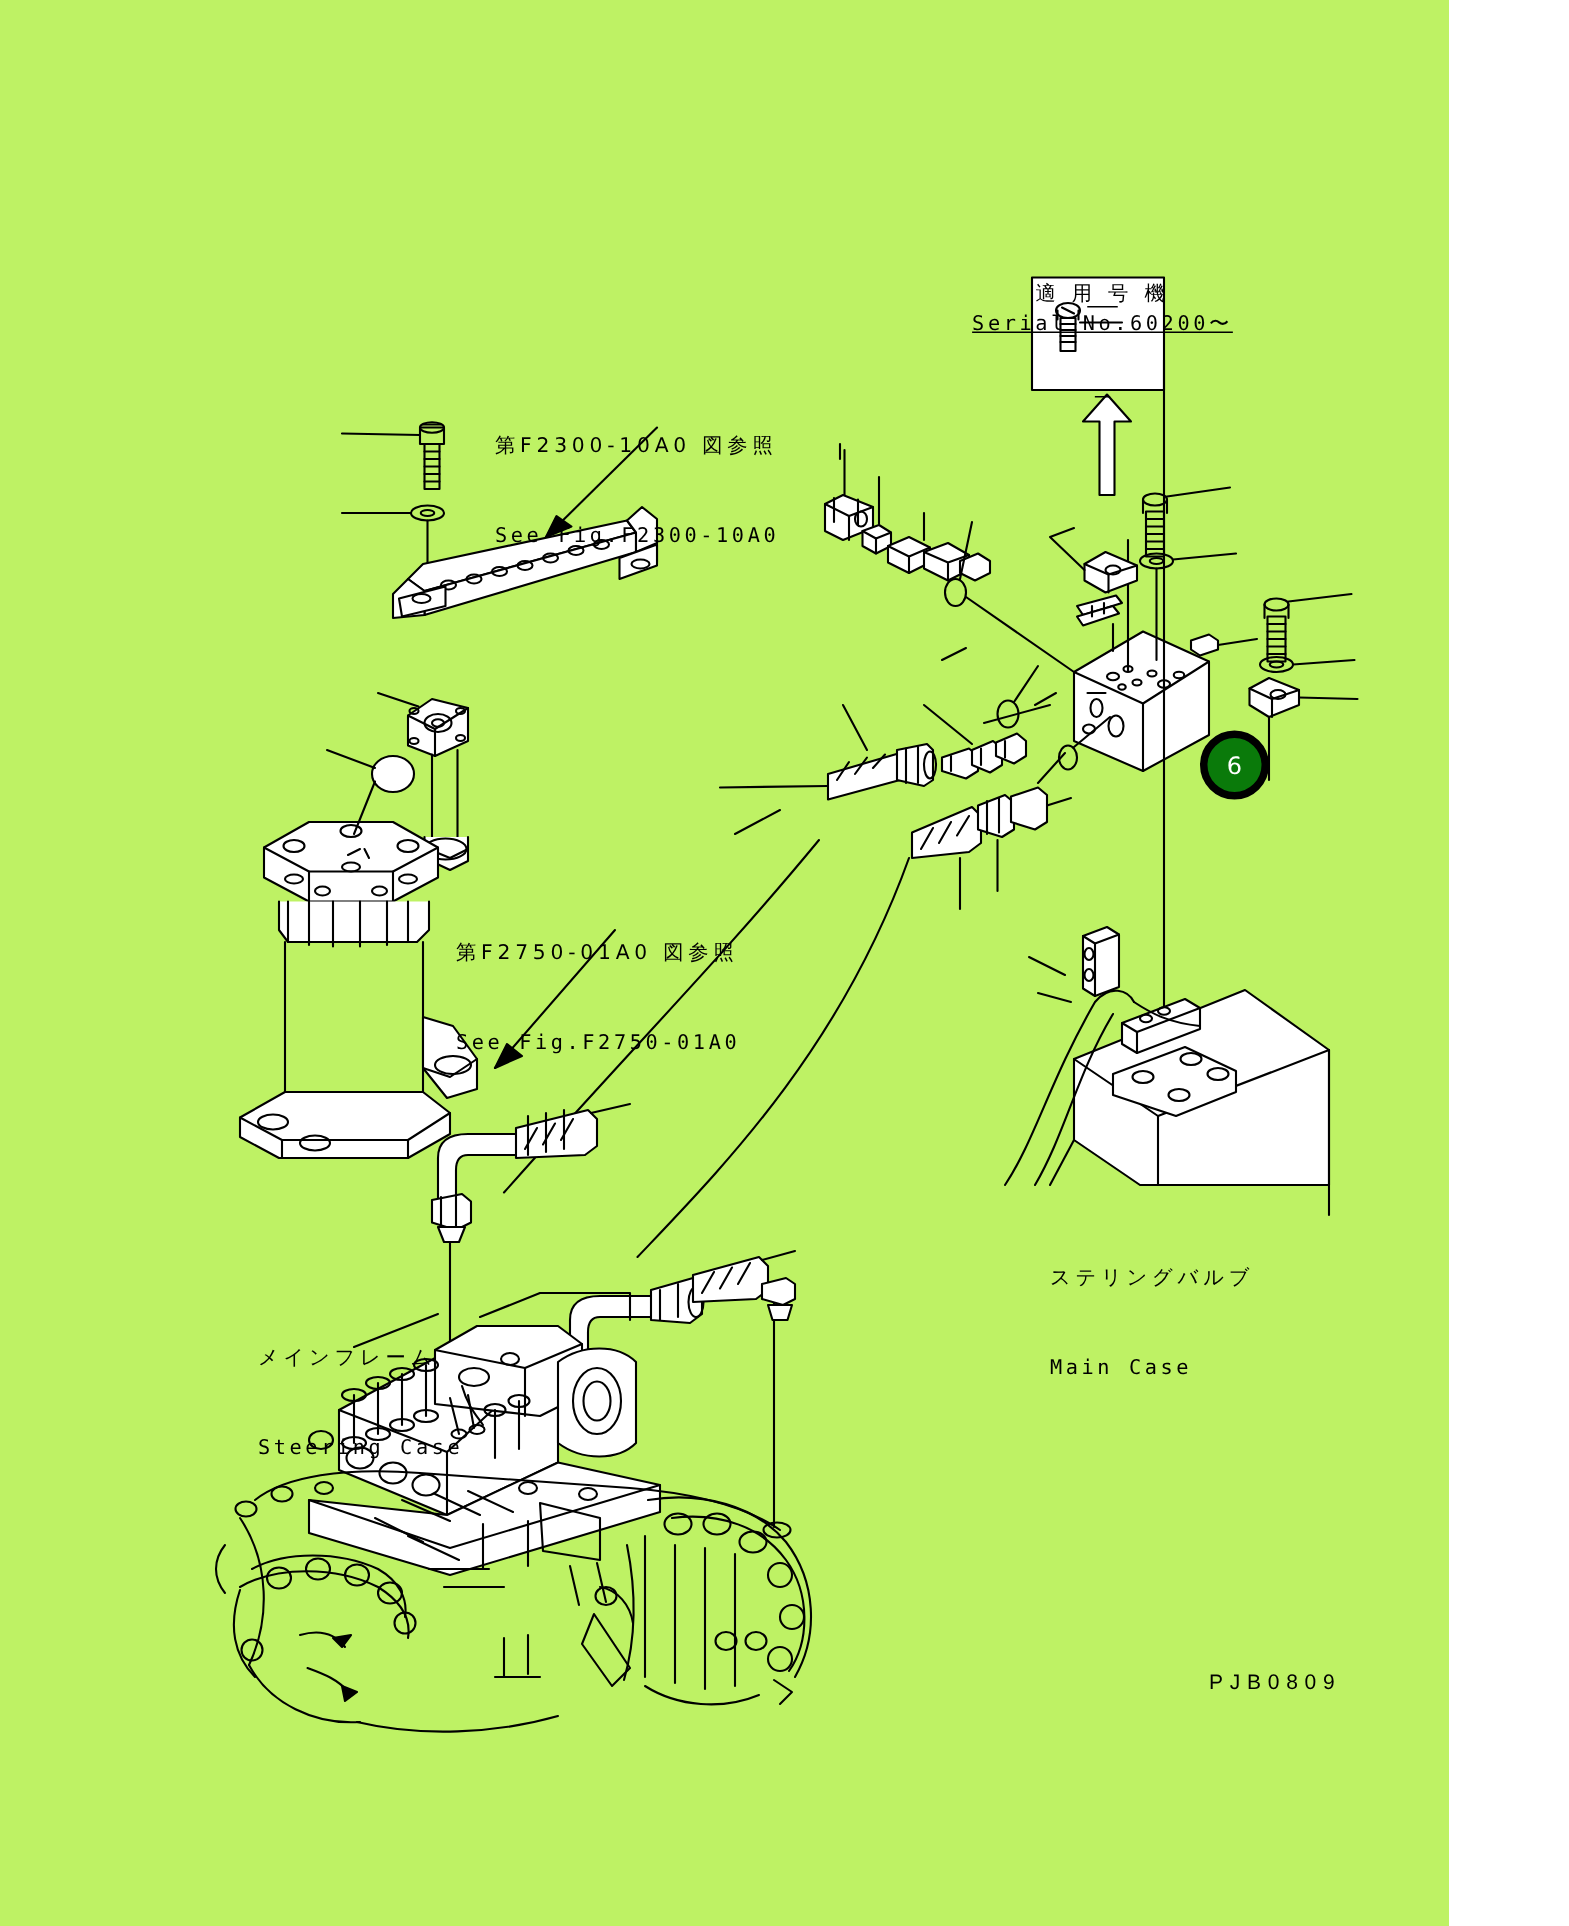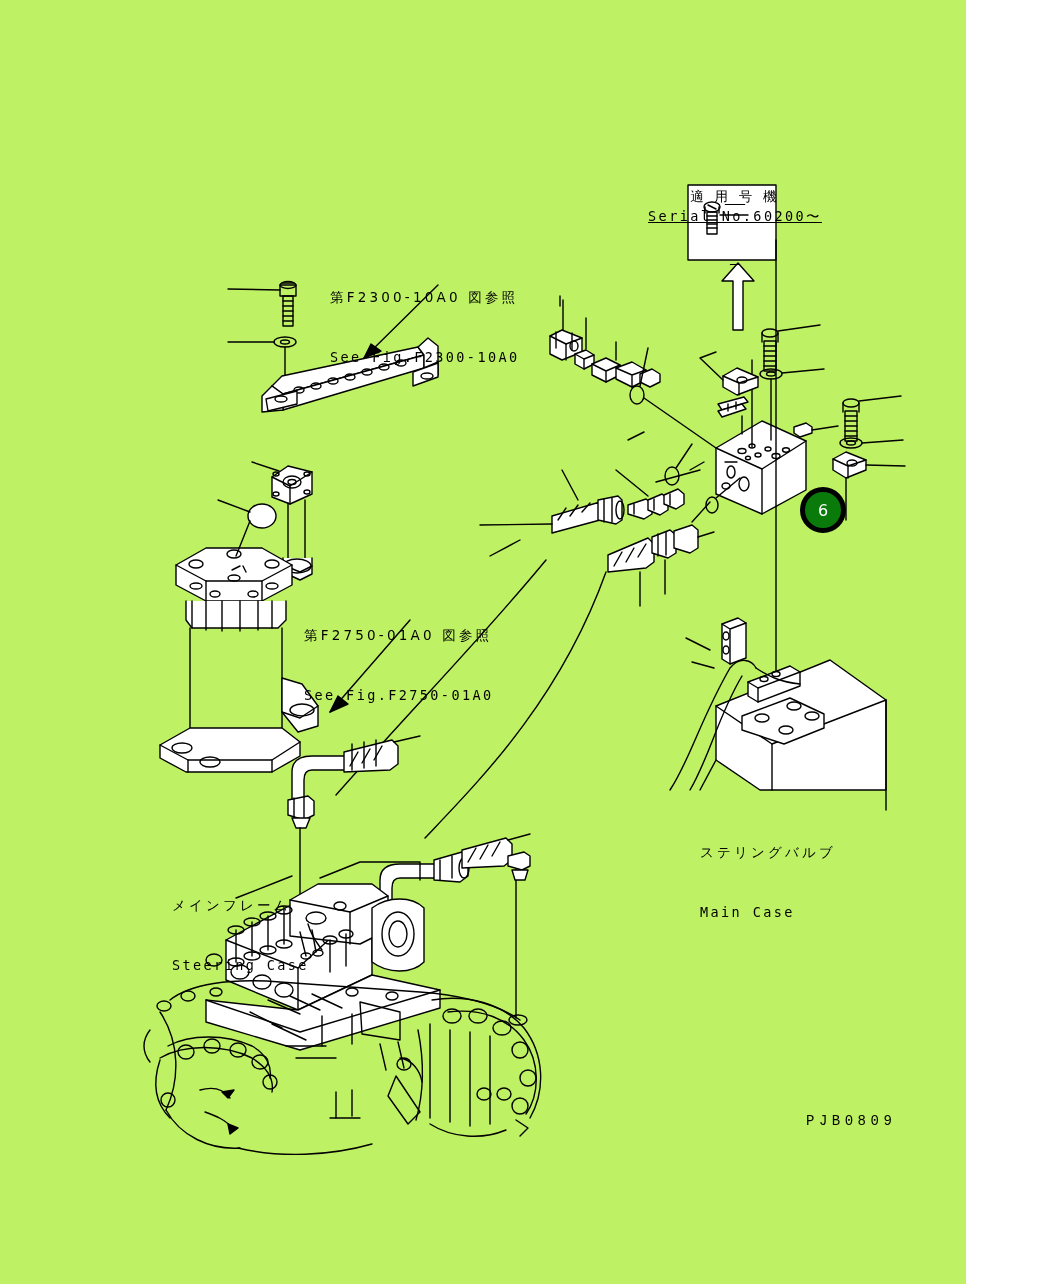--- a/index.html
+++ b/index.html
@@ -3,21 +3,21 @@
 <meta charset="utf-8">
 <style>
   html,body{margin:0;padding:0;background:#ffffff;}
   body{width:1046px;height:1284px;overflow:hidden;
        font-family:"DejaVu Sans","Liberation Sans",sans-serif;}
   #sheet{position:relative;width:966px;height:1284px;background:#bef264;}
   svg.layer{position:absolute;left:0;top:0;width:1046px;height:1284px;}
   .lbl{position:absolute;color:#000;white-space:pre;line-height:1.32;}
   .jp{font-size:13.5px;letter-spacing:3.2px;font-family:"DejaVu Sans",sans-serif;}
   .en{font-size:13.5px;letter-spacing:2.4px;font-family:"DejaVu Sans Mono","Liberation Mono",monospace;}
-  .dwg{font-size:14px;letter-spacing:4.5px;font-family:Liberation Mono, monospace;}
+  .dwg{font-size:14px;letter-spacing:4.5px;font-family:Liberation Sans, sans-serif;}
   .ctr{text-align:center;}
   .callout{position:absolute;width:46px;height:46px;border-radius:50%;
            background:#0a7a0a;border:5px solid #000;box-sizing:border-box;
            display:flex;align-items:center;justify-content:center;
            color:#ffffff;font-size:16px;font-family:"DejaVu Sans",sans-serif;}
 </style>
 </head>
 <body>
 
 <div id="sheet">

